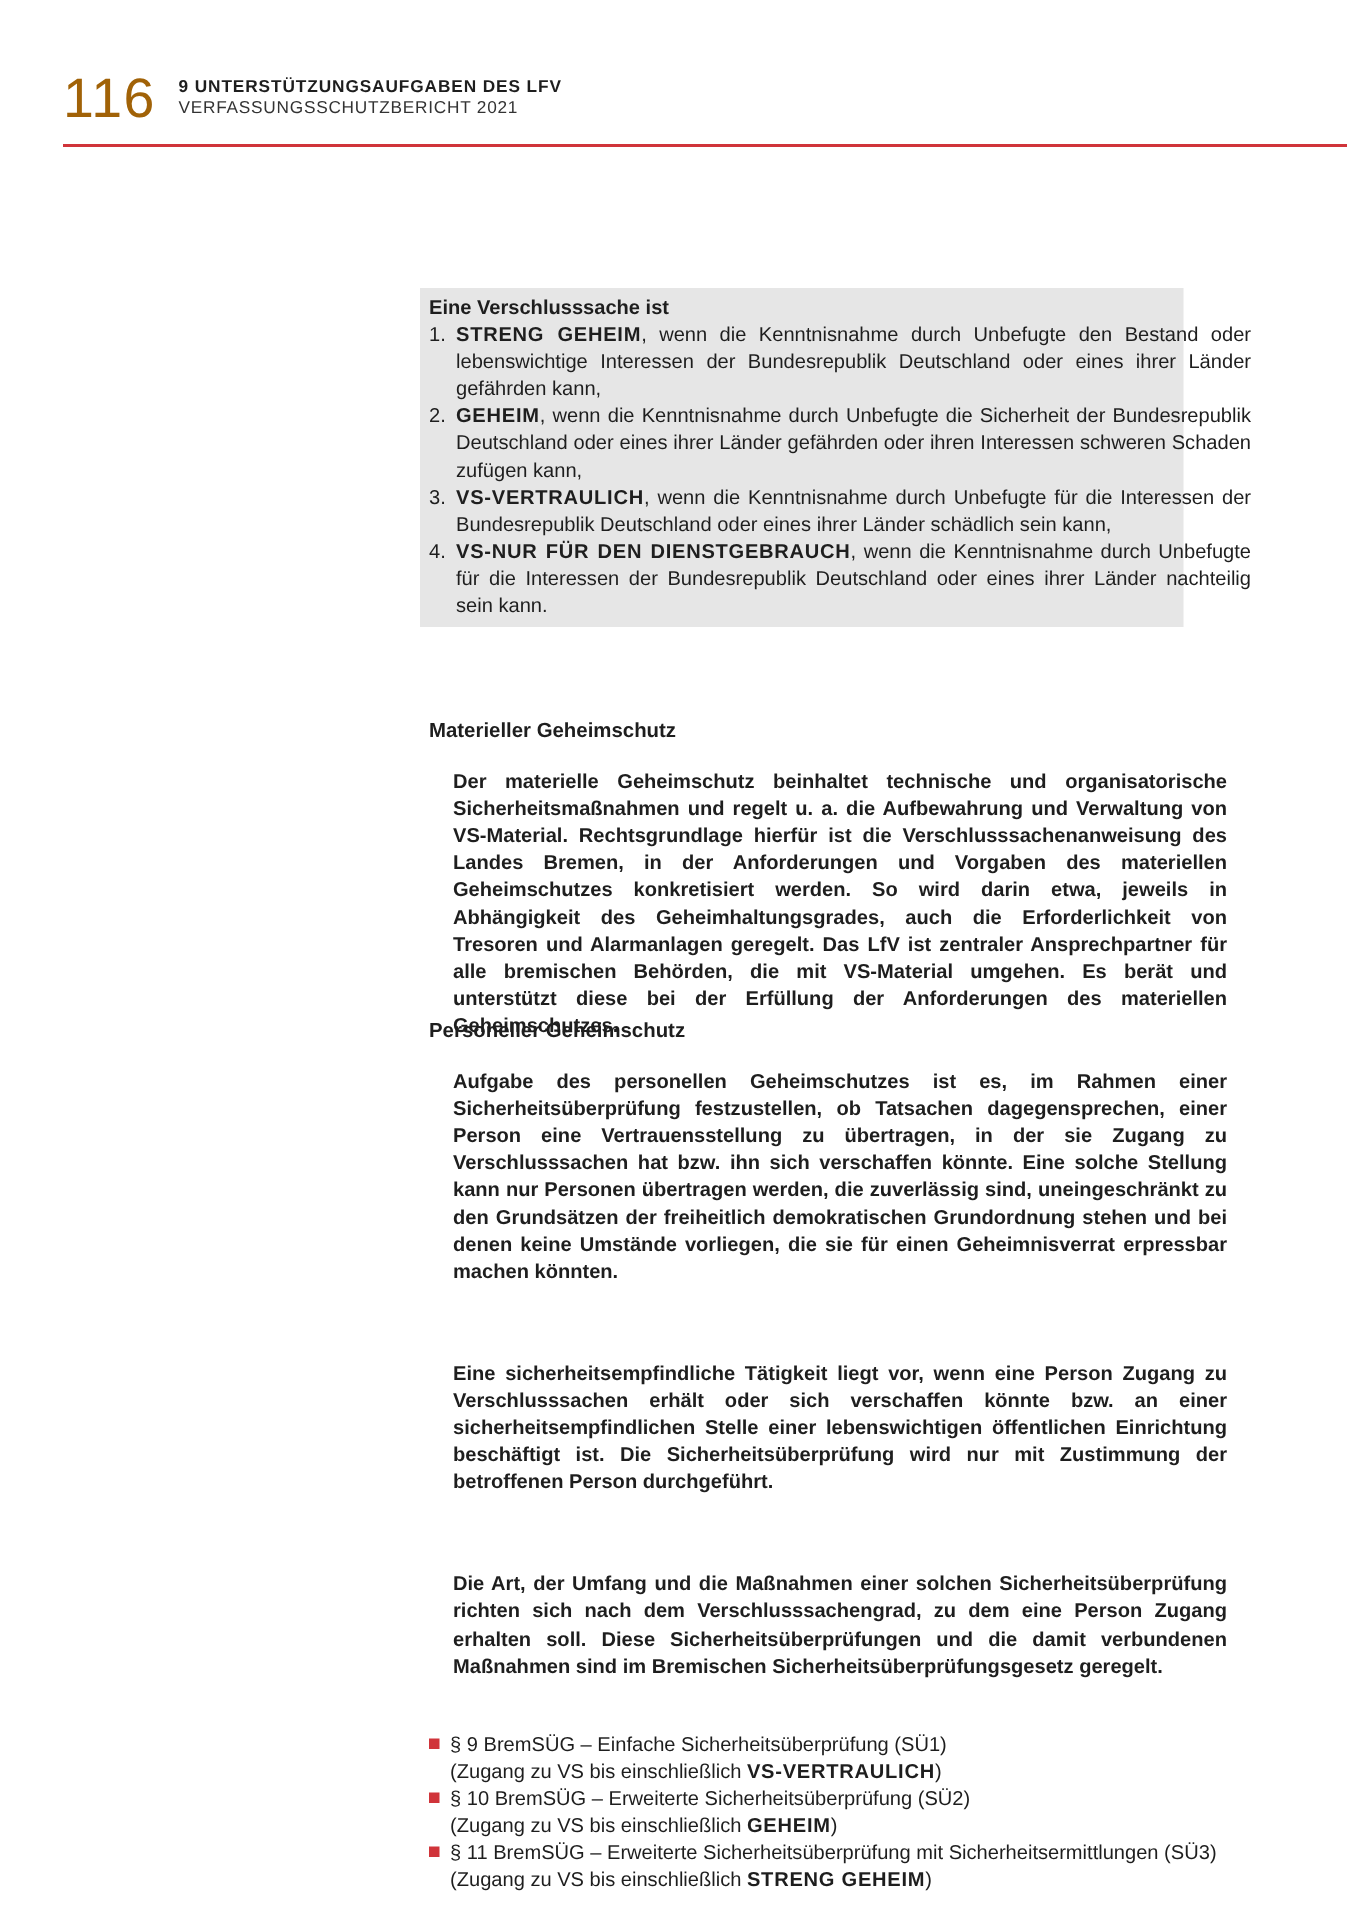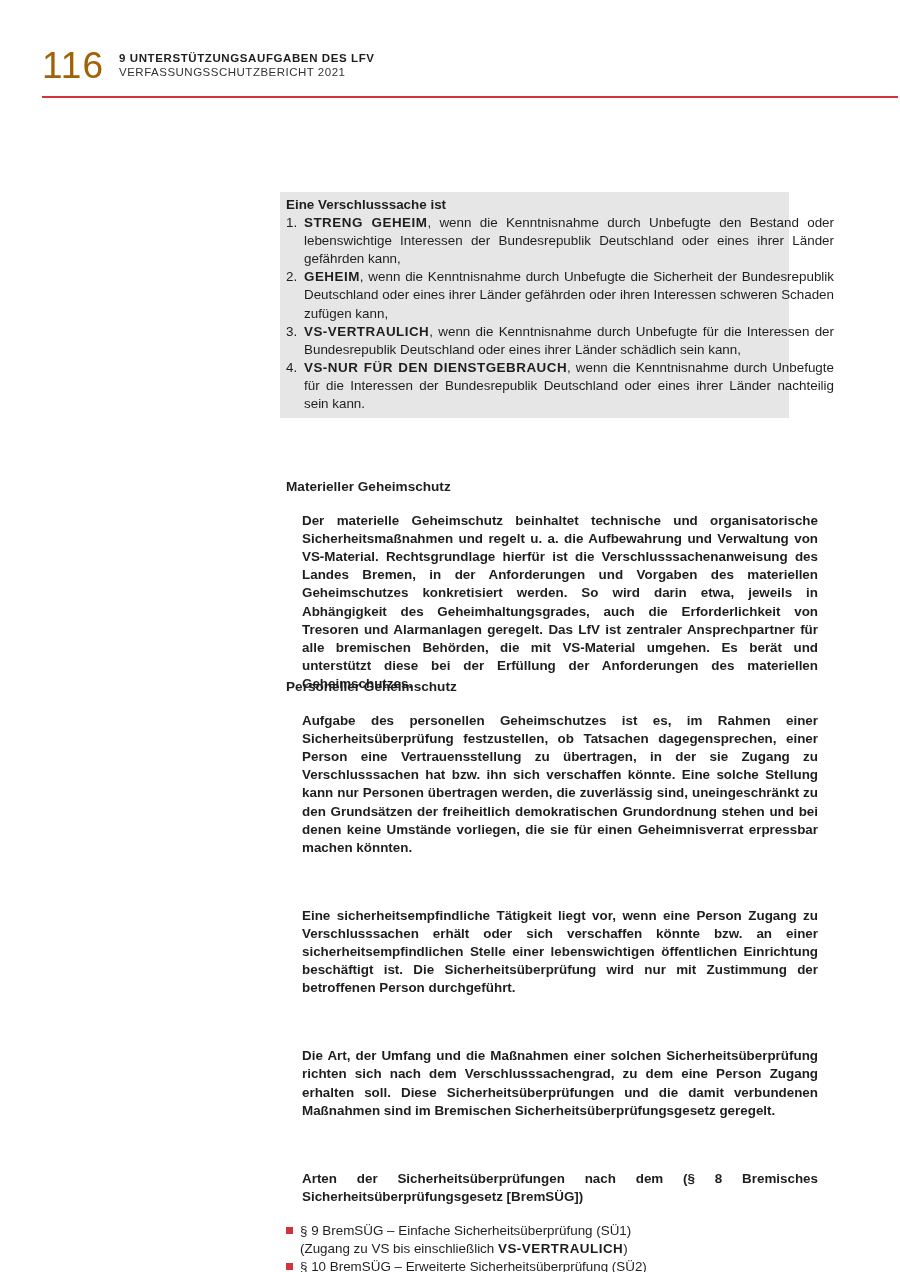--- a/index.html
+++ b/index.html
@@ -59,30 +59,30 @@
 </div>
 
 <div class="content" style="top:650px;">
   <div class="h">Personeller Geheimschutz</div>
   <p>Aufgabe des personellen Geheimschutzes ist es, im Rahmen einer Sicherheitsüberprüfung festzustellen, ob Tatsachen dagegensprechen, einer Person eine Vertrauensstellung zu übertragen, in der sie Zugang zu Verschlusssachen hat bzw. ihn sich verschaffen könnte. Eine solche Stellung kann nur Personen übertragen werden, die zuverlässig sind, uneingeschränkt zu den Grundsätzen der freiheitlich demokratischen Grundordnung stehen und bei denen keine Umstände vorliegen, die sie für einen Geheimnisverrat erpressbar machen könnten.</p>
   <div class="gap"></div>
   <p>Eine sicherheitsempfindliche Tätigkeit liegt vor, wenn eine Person Zugang zu Verschlusssachen erhält oder sich verschaffen könnte bzw. an einer sicherheitsempfindlichen Stelle einer lebenswichtigen öffentlichen Einrichtung beschäftigt ist. Die Sicherheitsüberprüfung wird nur mit Zustimmung der betroffenen Person durchgeführt.</p>
   <div class="gap"></div>
   <p>Die Art, der Umfang und die Maßnahmen einer solchen Sicherheitsüberprüfung richten sich nach dem Verschlusssachengrad, zu dem eine Person Zugang erhalten soll. Diese Sicherheitsüberprüfungen und die damit verbundenen Maßnahmen sind im Bremischen Sicherheitsüberprüfungsgesetz geregelt.</p>
   <div class="gap"></div>
-  <p>Arten der Sicherheitsüberprüfungen nach dem (§ 8 Bremisches Sicherheitsüberprüfungsgesetz [BremSÜG])</p>
   <ul>
     <li>
         <span class="bullet"></span>
         <div>§ 9 BremSÜG – Einfache Sicherheitsüberprüfung (SÜ1)</div>
         <div><span>(Zugang zu VS bis einschließlich </span><b>VS-VERTRAULICH</b><span>)</span></div>
       </li>
     <li>
         <span class="bullet"></span>
         <div>§ 10 BremSÜG – Erweiterte Sicherheitsüberprüfung (SÜ2)</div>
         <div><span>(Zugang zu VS bis einschließlich </span><b>GEHEIM</b><span>)</span></div>
       </li>
     <li>
         <span class="bullet"></span>
+        <div>§ 11 BremSÜG – Erweiterte Sicherheitsüberprüfung mit Sicherheitsermittlungen (SÜ3)</div>
         <div><span>(Zugang zu VS bis einschließlich </span><b>STRENG GEHEIM</b><span>)</span></div>
       </li>
   </ul>
 </div>
 
 </body></html>

